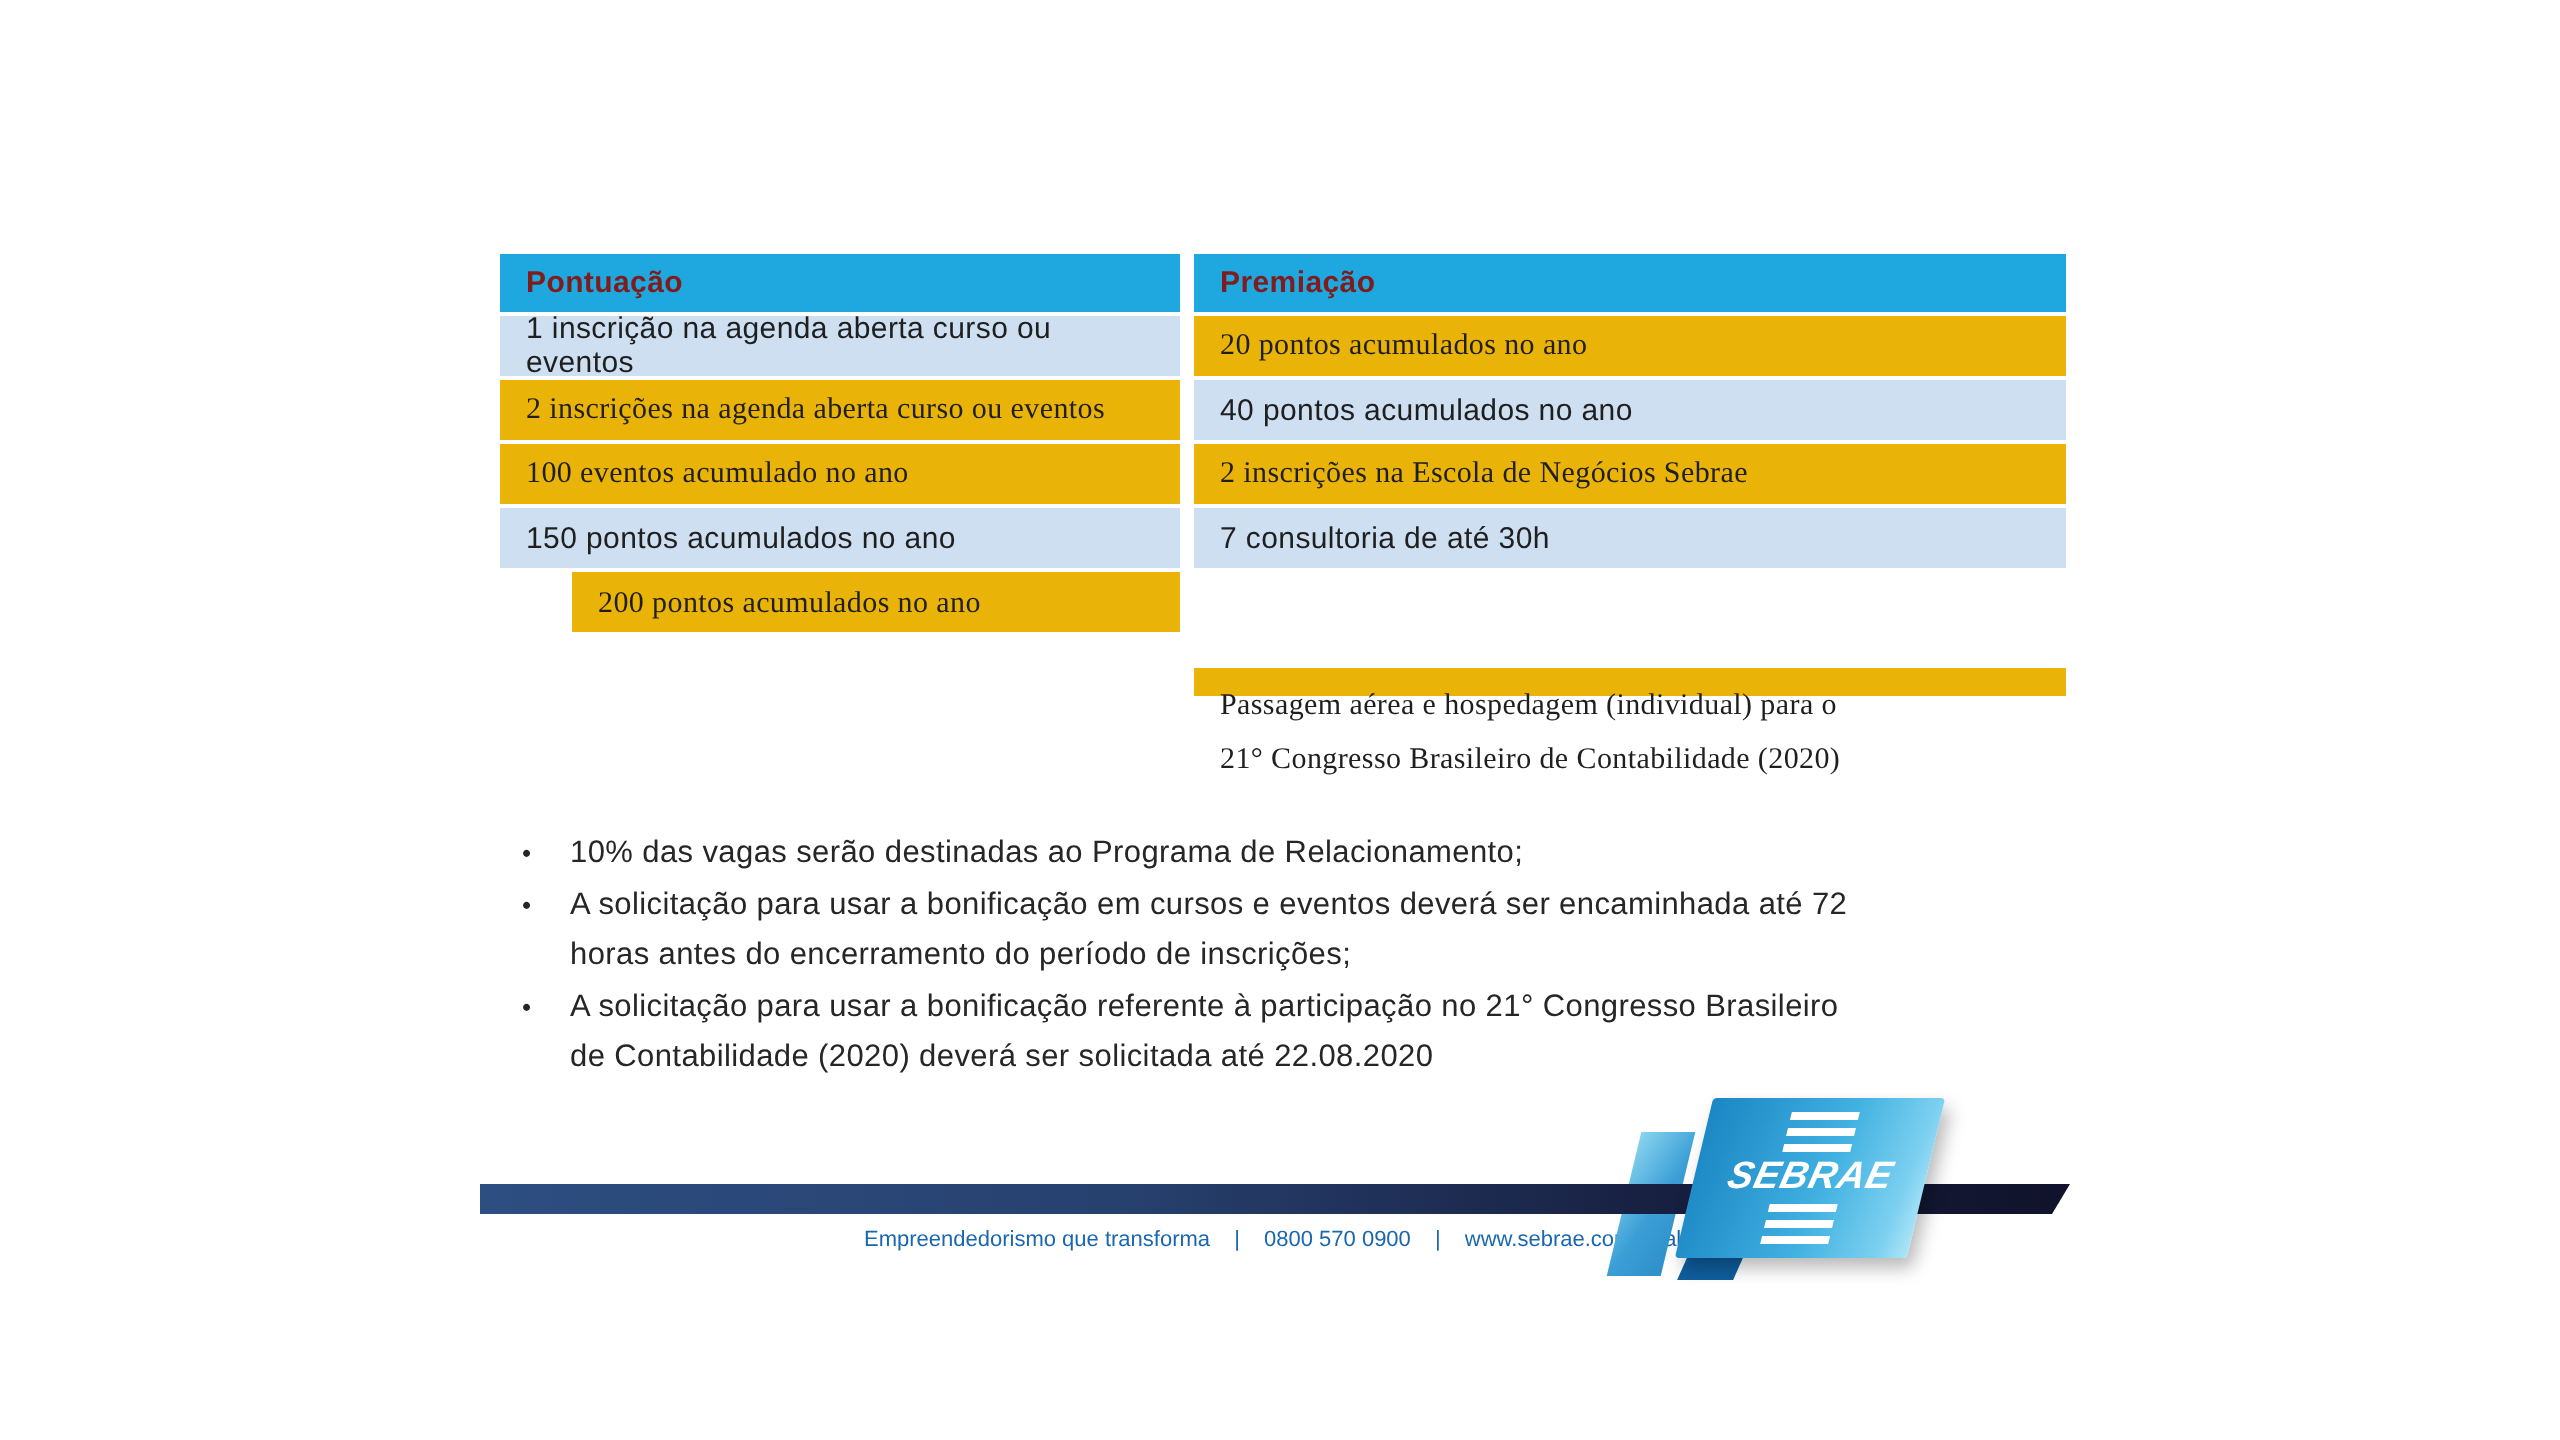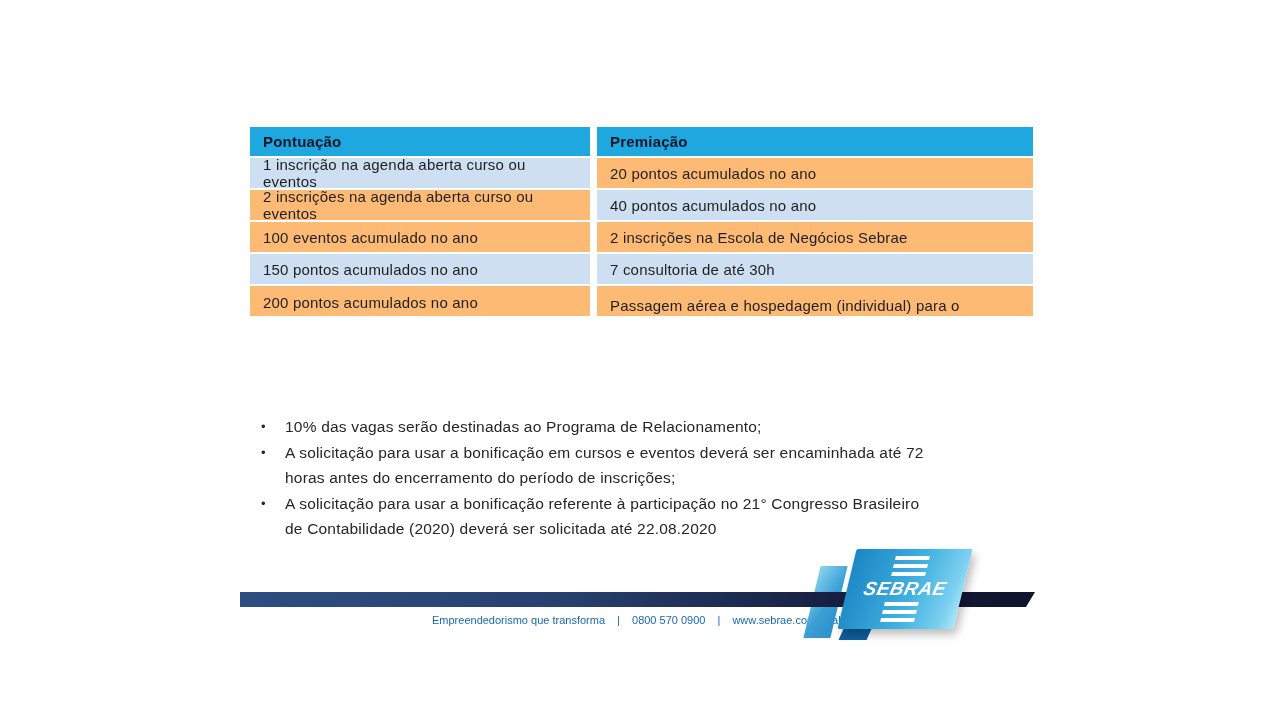--- a/index.html
+++ b/index.html
@@ -10,24 +10,24 @@
   
   .points-table{
     position:absolute;left:250px;top:127px;width:783px;
     display:grid;grid-template-columns:340px 436px;column-gap:7px;row-gap:2px;
     grid-template-rows:29px 30px 30px 30px 30px 30px auto;
   }
   .cell{
     display:flex;align-items:center;
     padding:0 10px 0 13px;font-size:15px;color:#1f1f1f;letter-spacing:.2px;
   }
-  .cell.head{background:#1FA8E0;color:#0f172a;font-weight:bold;font-size:15px;}
+  .cell.head{background:#1FA8E0;color:#7f1d1d;font-weight:bold;font-size:15px;}
   .cell.odd{background:#CDDFF1;}
-  .cell.even{background:#fdba74;}
-  .cell.multiline{display:block;padding-top:6px;padding-bottom:8px;line-height:27px;}
+  .cell.even{background:#eab308;font-family:Liberation Serif, serif;}
+  .cell.multiline{display:block;padding-top:6px;padding-bottom:8px;line-height:27px;margin-top:48px;}
   
   .notes{
     position:absolute;left:256px;top:414px;width:772px;margin:0;padding:0;list-style:none;
     font-size:15.5px;color:#262626;letter-spacing:.2px;
   }
   .notes li{position:relative;padding-left:29px;line-height:25px;margin-bottom:1px;}
   .notes li .dot{position:absolute;left:5px;top:0;font-size:13px;}
   
   .footer-bar{
     position:absolute;left:240px;top:592px;width:795px;height:15px;z-index:1;
@@ -76,23 +76,24 @@
   <div class="cell even">2 inscrições na agenda aberta curso ou eventos</div>
 
   <div class="cell odd">40 pontos acumulados no ano</div>
 
   <div class="cell even">100 eventos acumulado no ano</div>
   <div class="cell even">2 inscrições na Escola de Negócios Sebrae</div>
 
   <div class="cell odd">150 pontos acumulados no ano</div>
   <div class="cell odd">7 consultoria de até 30h</div>
 
-  <div class="cell even" style="align-items:flex-start;padding-top:8px;">200 pontos acumulados no ano</div>
+  <div class="cell even" style="align-items:flex-start;padding-top:8px;margin-left:36px;">200 pontos acumulados no ano</div>
   <div class="cell even multiline">
     <div>Passagem aérea e hospedagem (individual) para o</div>
+    <div>21° Congresso Brasileiro de Contabilidade (2020)</div>
   </div>
 </div>
 
 <ul class="notes">
   <li>
     <span class="dot">•</span>
     <div>10% das vagas serão destinadas ao Programa de Relacionamento;</div>
   </li>
   <li>
     <span class="dot">•</span>

